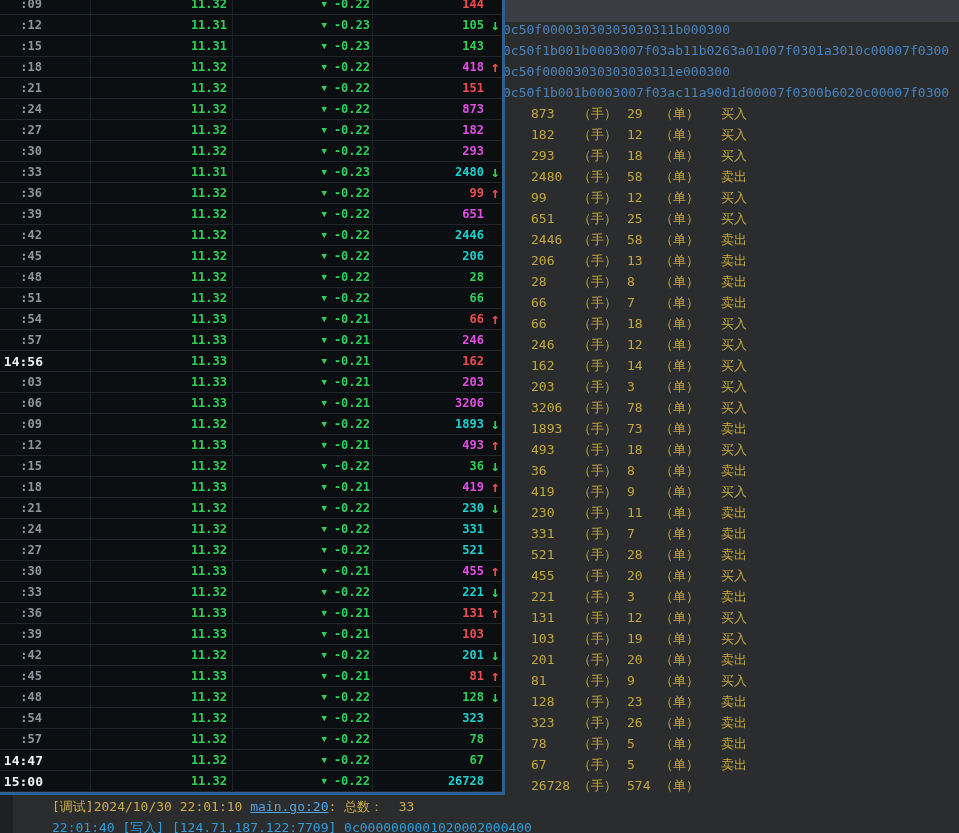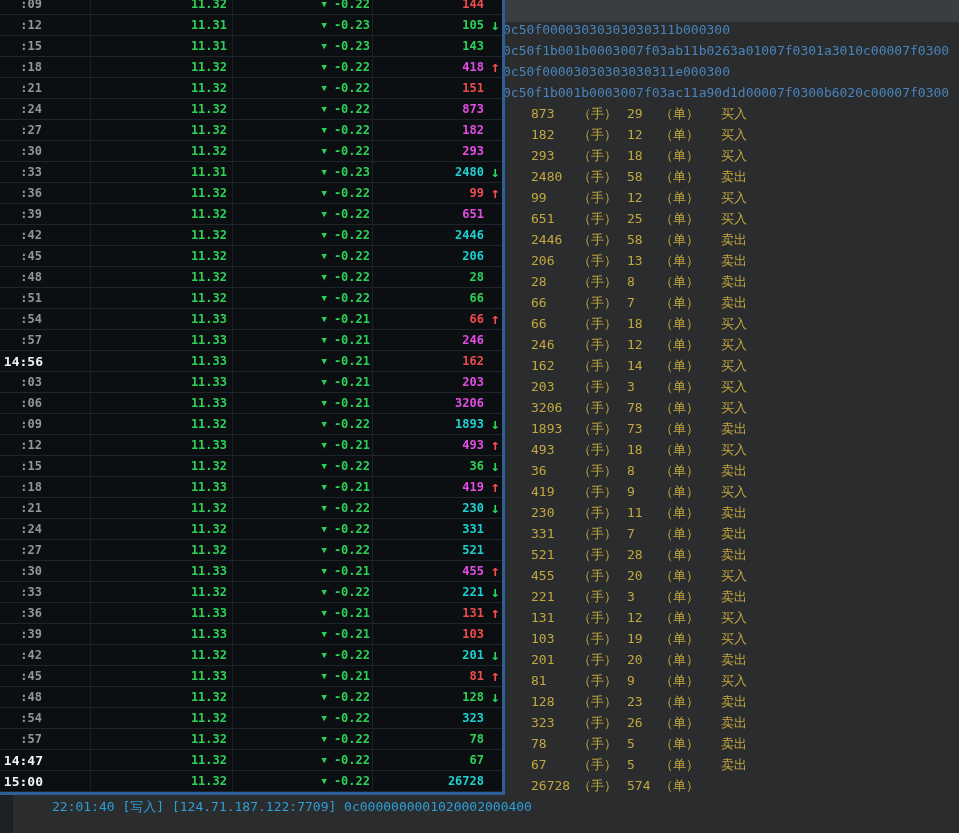--- a/index.html
+++ b/index.html
@@ -79,20 +79,21 @@
         <div class="tline traderow"><span class="tr-vol">221</span><span class="tr-u1">（手）</span><span class="tr-cnt">3</span><span class="tr-u2">（单）</span><span class="tr-dir">卖出</span></div>
         <div class="tline traderow"><span class="tr-vol">131</span><span class="tr-u1">（手）</span><span class="tr-cnt">12</span><span class="tr-u2">（单）</span><span class="tr-dir">买入</span></div>
         <div class="tline traderow"><span class="tr-vol">103</span><span class="tr-u1">（手）</span><span class="tr-cnt">19</span><span class="tr-u2">（单）</span><span class="tr-dir">买入</span></div>
         <div class="tline traderow"><span class="tr-vol">201</span><span class="tr-u1">（手）</span><span class="tr-cnt">20</span><span class="tr-u2">（单）</span><span class="tr-dir">卖出</span></div>
         <div class="tline traderow"><span class="tr-vol">81</span><span class="tr-u1">（手）</span><span class="tr-cnt">9</span><span class="tr-u2">（单）</span><span class="tr-dir">买入</span></div>
         <div class="tline traderow"><span class="tr-vol">128</span><span class="tr-u1">（手）</span><span class="tr-cnt">23</span><span class="tr-u2">（单）</span><span class="tr-dir">卖出</span></div>
         <div class="tline traderow"><span class="tr-vol">323</span><span class="tr-u1">（手）</span><span class="tr-cnt">26</span><span class="tr-u2">（单）</span><span class="tr-dir">卖出</span></div>
         <div class="tline traderow"><span class="tr-vol">78</span><span class="tr-u1">（手）</span><span class="tr-cnt">5</span><span class="tr-u2">（单）</span><span class="tr-dir">卖出</span></div>
         <div class="tline traderow"><span class="tr-vol">67</span><span class="tr-u1">（手）</span><span class="tr-cnt">5</span><span class="tr-u2">（单）</span><span class="tr-dir">卖出</span></div>
         <div class="tline traderow"><span class="tr-vol">26728</span><span class="tr-u1">（手）</span><span class="tr-cnt">574</span><span class="tr-u2">（单）</span><span class="tr-dir"></span></div>
+        <div class="tline logline-debug"><span>[调试]2024/10/30 22:01:10 </span><span class="loglink">main.go:20</span><span>: 总数：  33</span></div>
         <div class="tline logline-write">22:01:40 [写入] [124.71.187.122:7709] 0c0000000001020002000400</div>
       </div>
     <div class="term-gutter"></div>
     <div class="term-topbar"></div>
   </div>
 
   <div class="ticktable">
     <div class="colsep" style="left:90px"></div>
     <div class="colsep" style="left:232px"></div>
     <div class="colsep" style="left:372px"></div>

